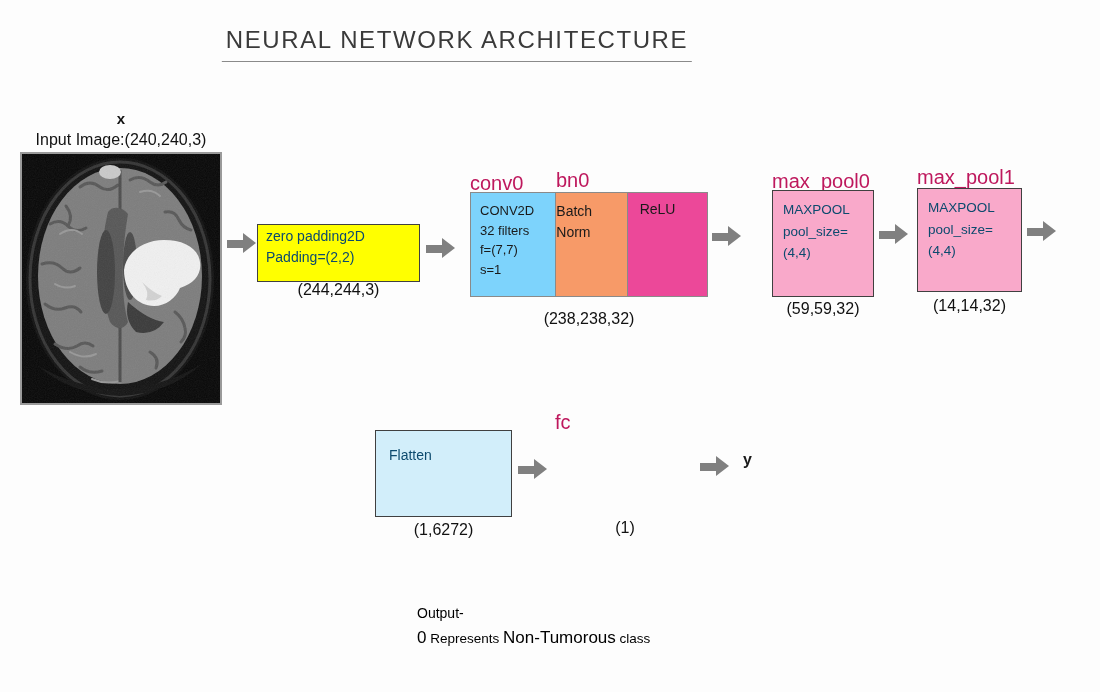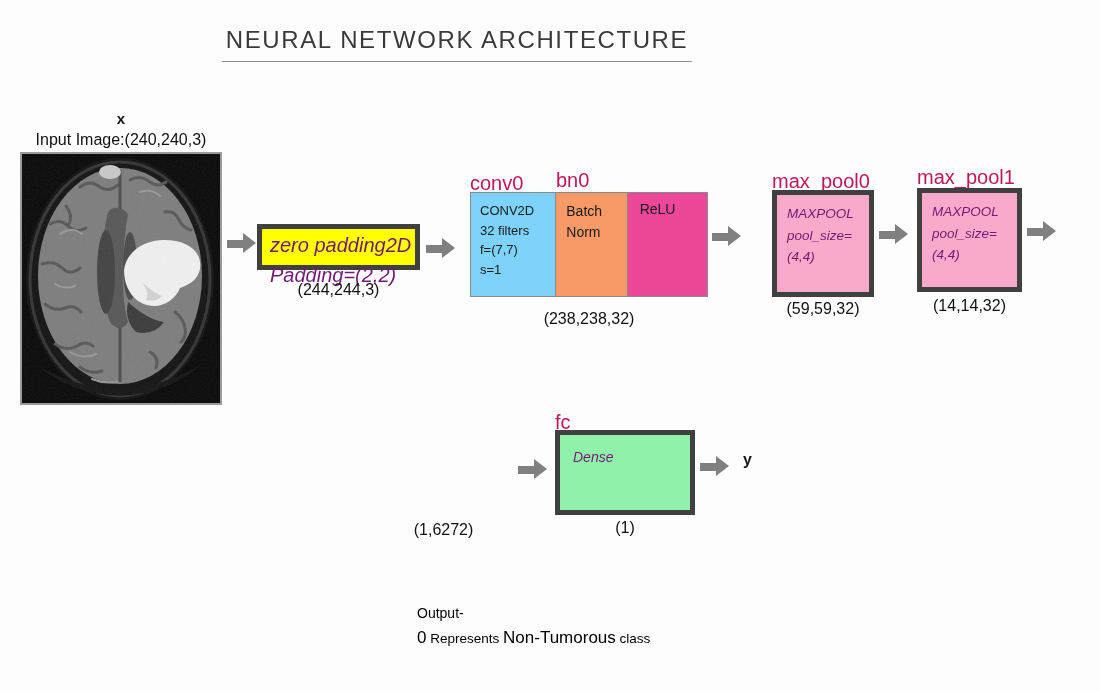--- a/index.html
+++ b/index.html
@@ -15,37 +15,37 @@
   
   .input-var { position:absolute; left:20px; top:110px; width:202px; text-align:center;
                font-size:15px; font-weight:700; color:#111; }
   .input-caption { position:absolute; left:2px; top:131px; width:238px; text-align:center;
                    font-size:16px; font-weight:500; color:#111; }
   .mri-frame { position:absolute; left:20px; top:152px; width:202px; height:253px;
                border:2px solid #9a9a9a; background:#000; }
   .mri-frame svg { display:block; }
 
   
-  .lbox { position:absolute; border:5px solid #404040; font-size:13px; line-height:1.45;
-          color:#701a75;font-style:italic; }
+  .lbox { position:absolute; border:1px solid #404040; font-size:13px; line-height:1.45;
+          color:#0c4a6e; }
   .lbox .pad { padding:8px 6px 0 9px; }
   .lbox span { display:block; }
 
   .layer-name { position:absolute; text-align:left; font-size:20px; color:#be185d; }
   .dim-label  { position:absolute; text-align:center; font-size:16px; color:#111; }
 
-  .zero-pad-box { left:257px; top:224px; width:163px; height:46px; font-size:20px;
+  .zero-pad-box { left:257px; top:224px; width:163px; height:58px; font-size:14px;
                   line-height:1.5; padding:1px 0 16px 8px; }
 
   .conv-group { position:absolute; left:470px; top:192px; width:238px; height:105px;
                 display:flex; border:1px solid #8a8a8a; }
   .conv-group .cell { height:100%; border-right:1px solid #8a8a8a; }
   .conv-group .cell:last-child { border-right:none; }
   .cell-conv { width:86px; font-size:13px; line-height:1.5; padding:8px 0 0 9px; }
-  .cell-bn   { width:72px; font-size:14px; line-height:1.5; padding:8px 0 0 10px; }
+  .cell-bn   { width:72px; font-size:14px; line-height:1.5; padding:8px 0 0 0; }
   .cell-relu { width:80px; font-size:14px; padding:8px 0 0 12px; }
   .conv-group span { display:block; }
 
   .mp-box .pad { padding:8px 0 0 10px; font-size:13.5px; line-height:1.6; }
 
   .flatten-box { left:375px; top:430px; width:137px; height:87px; font-size:14px; }
   .flatten-box .pad { padding:14px 0 0 13px; }
   .dense-box { left:555px; top:430px; width:140px; height:85px; font-size:14px; }
   .dense-box .pad { padding:12px 0 0 13px; }
 
@@ -195,28 +195,28 @@
   <div class="layer-name" style="left:917px; top:166px; width:105px;">max_pool1</div>
   <div class="lbox mp-box" style="left: 917px; top: 188px; width: 105px; height: 104px; background-color: rgb(249, 169, 202);">
     <div class="pad">
       <span>MAXPOOL</span>
       <span>pool_size=</span>
       <span>(4,4)</span>
     </div>
   </div>
   <div class="dim-label" style="left:917px; top:297px; width:105px;">(14,14,32)</div>
 
+  <div class="lbox flatten-box" style="background-color: rgb(210, 238, 250);">
+    <div class="pad">
+        <span>Flatten</span>
+      </div>
+  </div>
   <div class="dim-label" style="left:375px; top:521px; width:137px;">(1,6272)</div>
 
   <div class="layer-name" style="left:555px; top:411px; width:140px;">fc</div>
-  <div class="lbox dense-box" style="background-color: rgb(145, 240, 169);">
-    <div class="pad">
-        <span>Dense</span>
-      </div>
-  </div>
   <div class="dim-label" style="left:555px; top:519px; width:140px;">(1)</div>
 
   <div class="y-var">y</div>
 
   <div class="legend">
     <div class="legend-header">Output-</div>
     <div class="legend-row">
       <span class="digit">0</span>
       <span>Represents</span>
       <span class="cls">Non-Tumorous</span>

